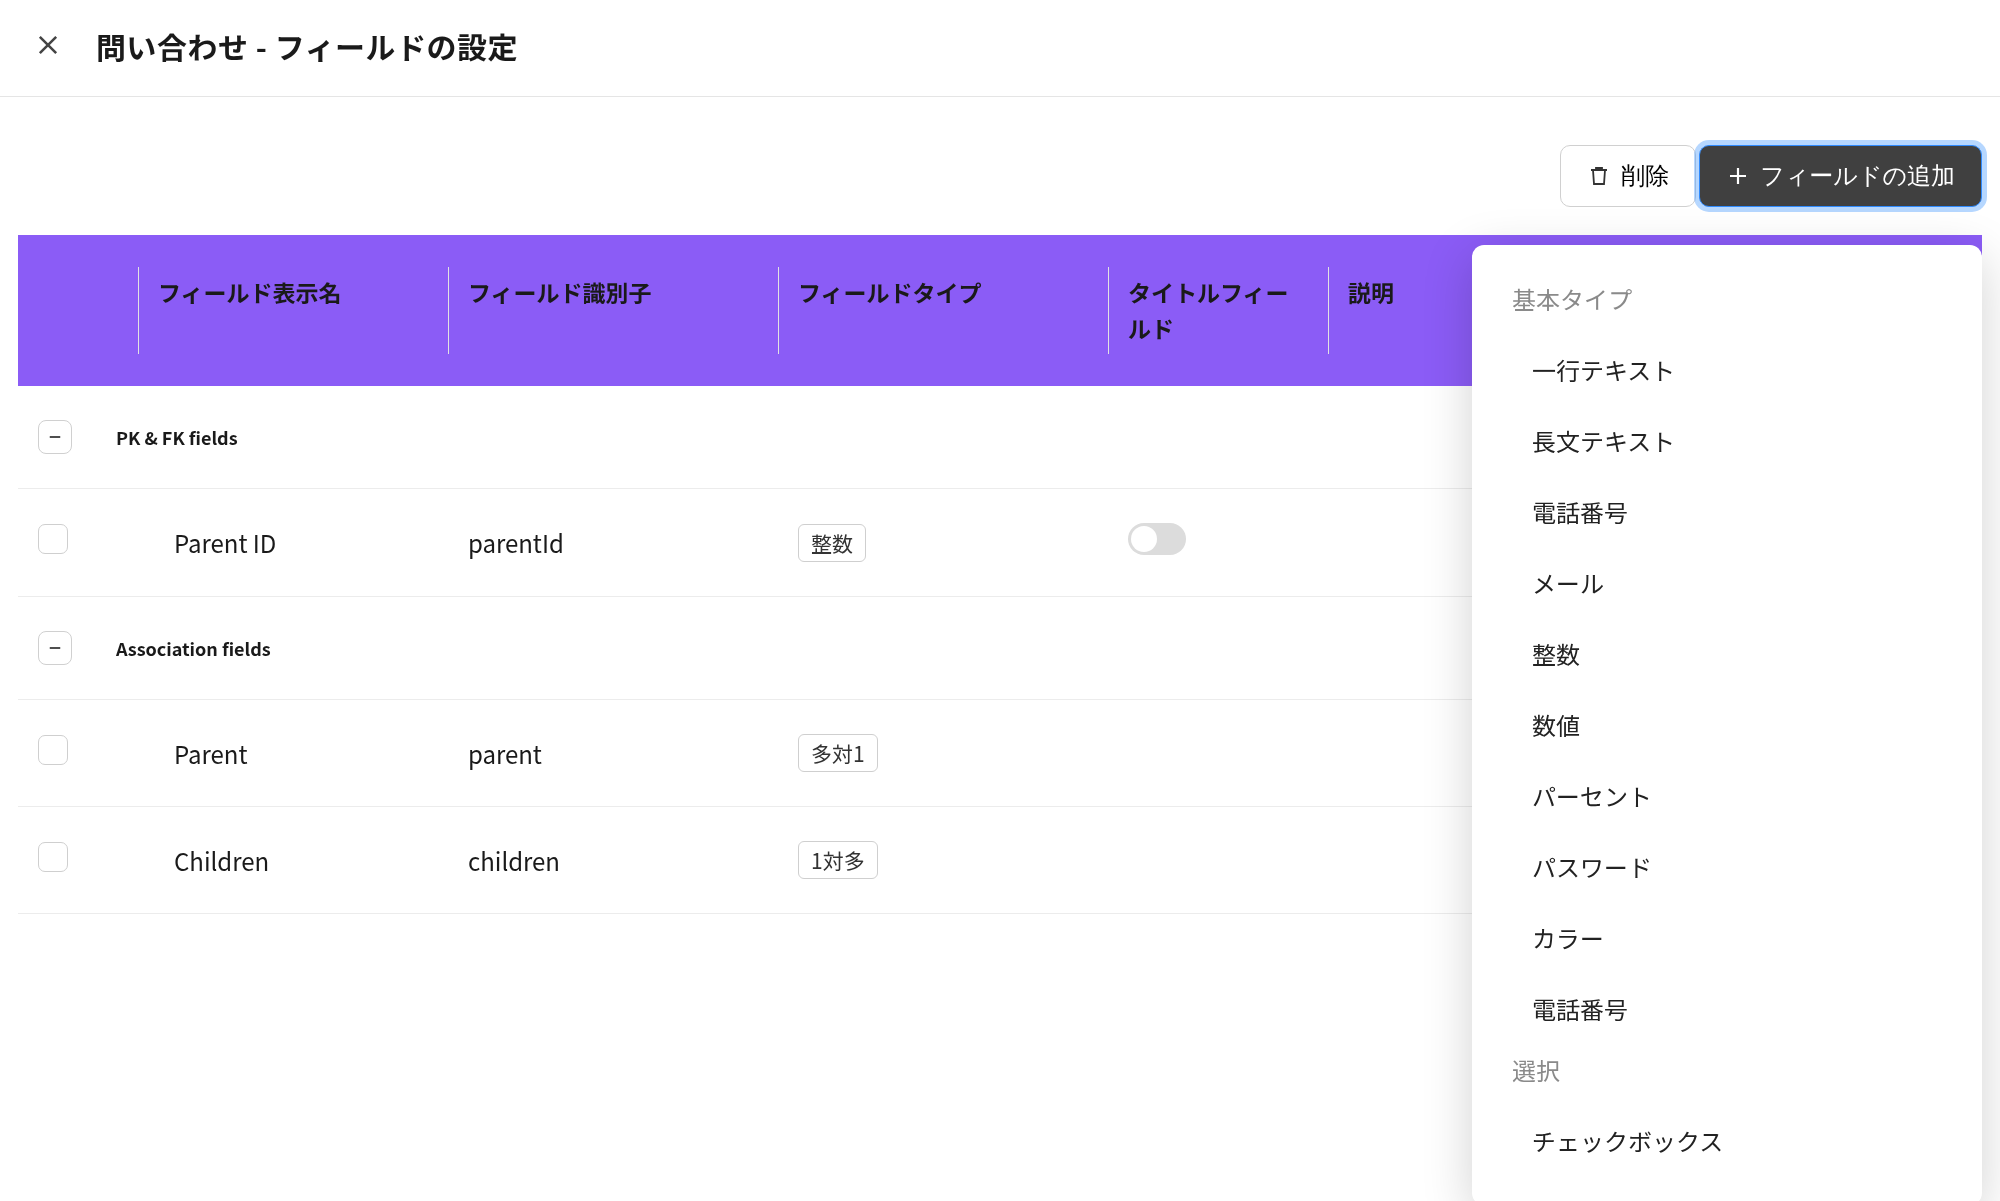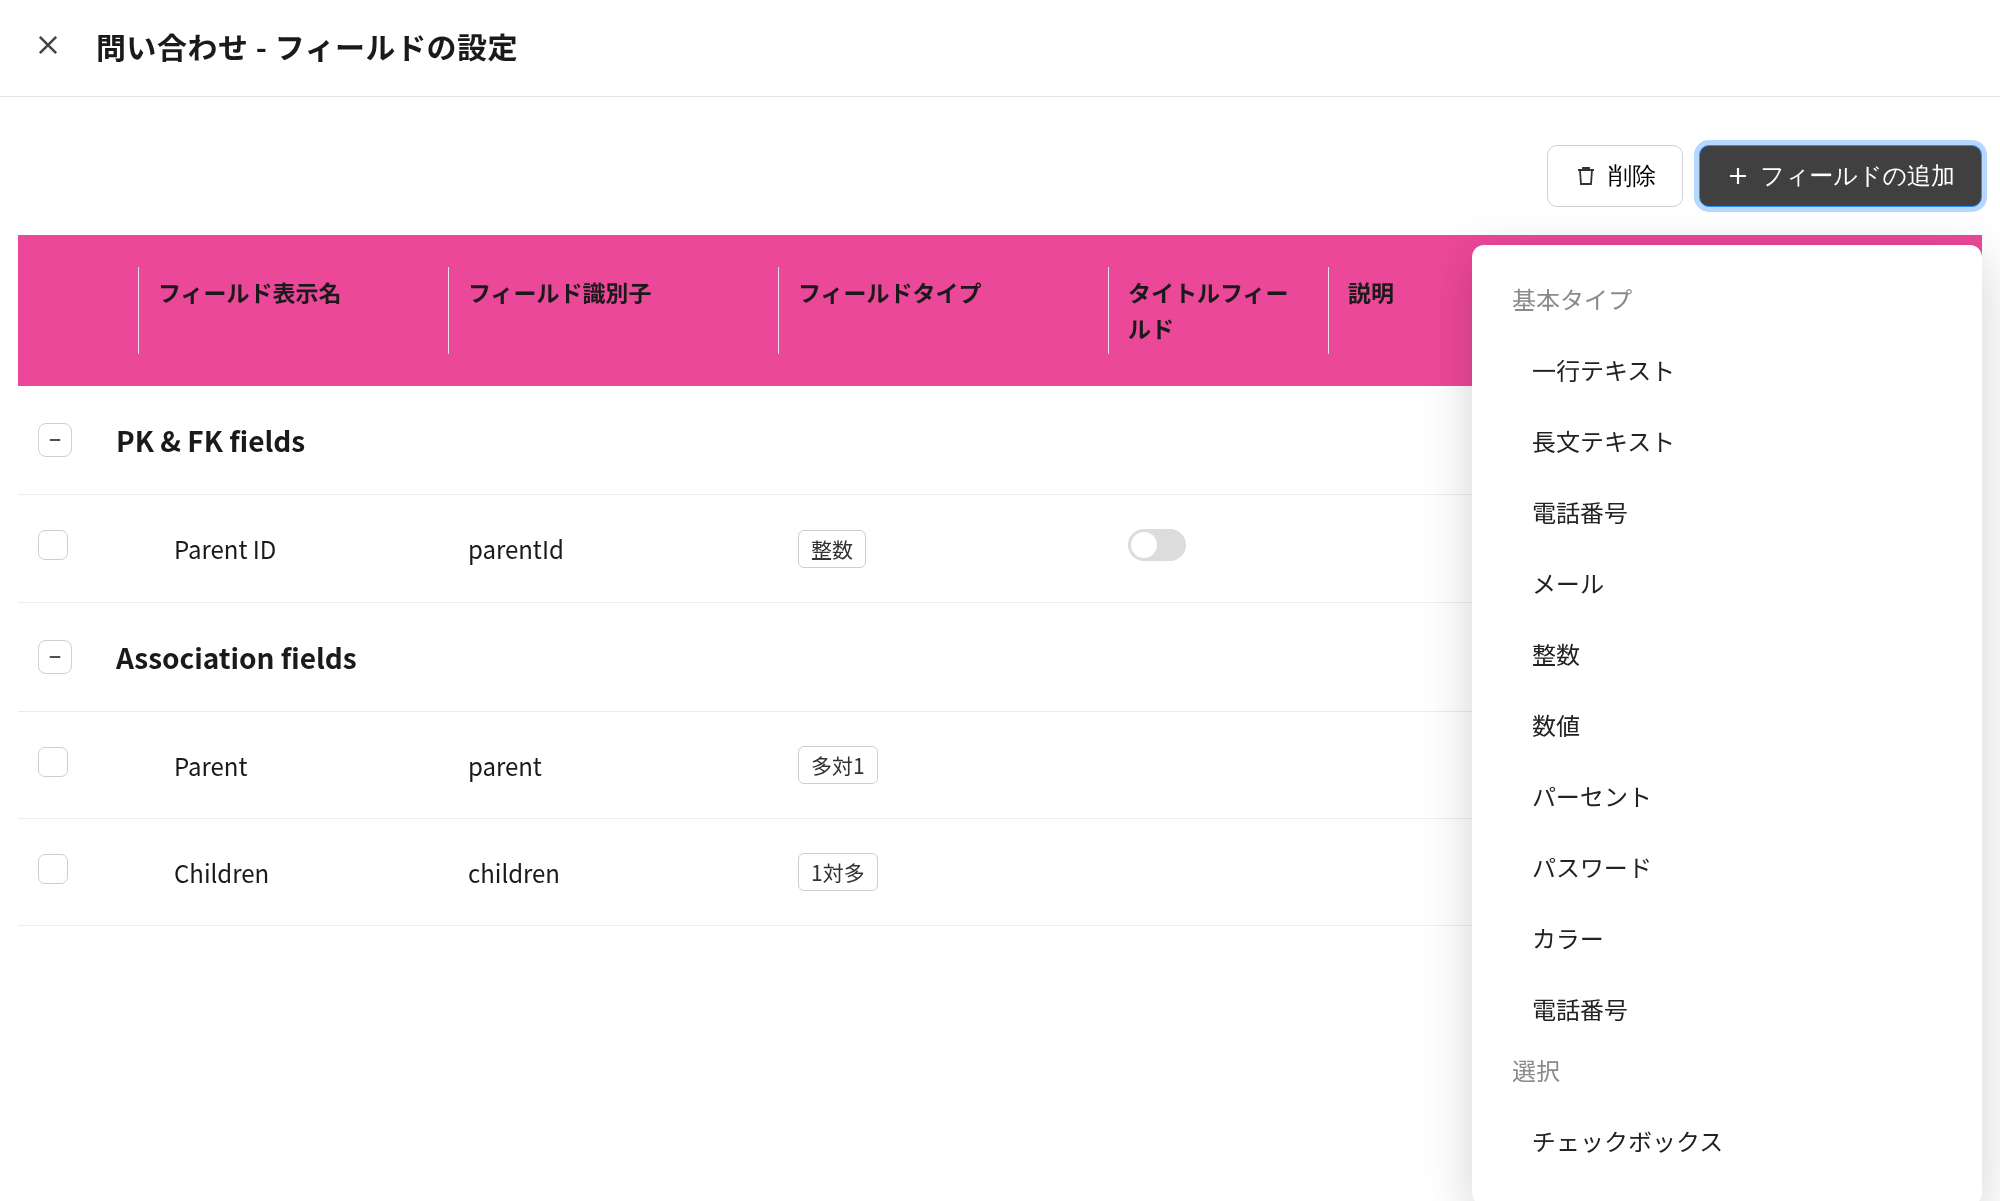--- a/index.html
+++ b/index.html
@@ -17,21 +17,21 @@
     cursor: pointer;
     padding: 6px;
     margin-right: 28px;
   }
   .close-btn svg { width: 28px; height: 28px; stroke: #444; stroke-width: 2.2; }
   .page-title { font-size: 30px; font-weight: 700; letter-spacing: 0.5px; }
 
   .toolbar {
     display: flex;
     justify-content: flex-end;
-    gap: 16px;
+    gap: 3px;
     padding: 48px 18px 28px 18px;
   }
   .btn {
     display: inline-flex;
     align-items: center;
     gap: 10px;
     font-size: 24px;
     padding: 14px 26px;
     border-radius: 10px;
     cursor: pointer;
@@ -43,21 +43,21 @@
     background: #404040;
     border: 1px solid #2f8bff;
     color: #fff;
     box-shadow: 0 0 0 5px rgba(47,139,255,0.35);
   }
   .btn-primary svg { stroke: #fff; }
 
   .table-wrap { padding: 0 18px; }
   table { width: 100%; border-collapse: collapse; }
   thead th {
-    background: #ec4899;
+    background: #8b5cf6;
     font-size: 23px;
     font-weight: 700;
     text-align: left;
     padding: 40px 20px 40px 20px;
     position: relative;
     vertical-align: top;
     line-height: 1.55;
   }
   thead th + th::before {
     content: "";
@@ -72,21 +72,21 @@
   th.col-type { width: 330px; margin-left: 24px; }
   th.col-title { width: 220px; max-width: 220px; }
   th.col-desc { width: auto; }
 
   tbody tr { border-bottom: 1px solid #ececec; }
   tbody td {
     padding: 34px 20px;
     font-size: 24px;
     vertical-align: middle;
   }
-  .group-row td { font-size: 28px; font-weight: 700; }
+  .group-row td { font-size: 18px; font-weight: 700; }
   .group-row .group-cell { display:flex; align-items: center; gap: 44px; }
 
   .collapse-btn {
     width: 34px; height: 34px;
     border: 1.5px solid #d0d0d0;
     border-radius: 8px;
     background: #fff;
     display:flex; align-items:center; justify-content:center;
     cursor:pointer;
   }

